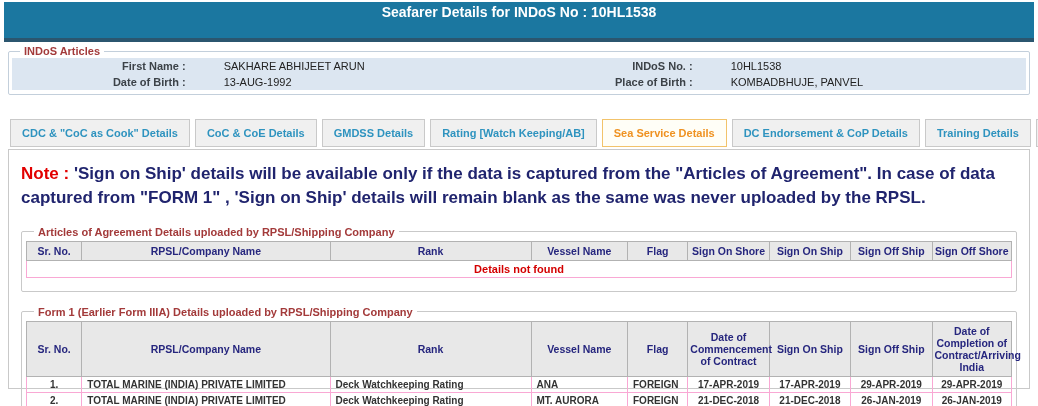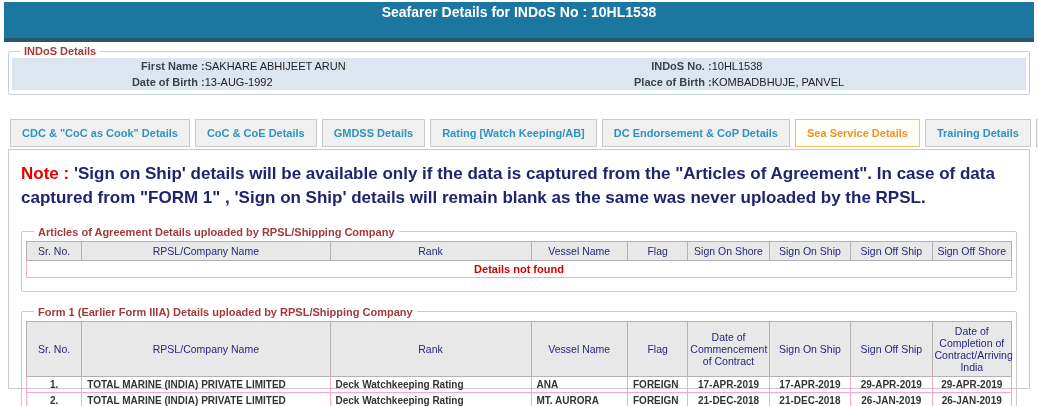--- a/index.html
+++ b/index.html
@@ -19,21 +19,21 @@
   }
   
   fieldset { border:1px solid #c3cfdb; border-radius:2px; }
   fieldset.indos-fs { margin:3px 8px 0 8px; padding:1px 3px 4px 3px; }
   legend {
     color:#a33a3a; font-weight:bold; font-size:11px;
     padding:0 4px; margin-left:8px;
   }
   .indos-table { width:100%; border-collapse:collapse; font-size:11px; }
   .indos-table tr.alt { background:#dce6f1; }
-  .indos-table td { padding:2px 0; height:15px; }
+  .indos-table td { padding:2px 19px; height:15px; }
   .indos-table td.lbl {
     width:19%; text-align:right; font-weight:bold; color:#3c4248; white-space:nowrap;
   }
   .indos-table td.val { width:31%; text-align:left; color:#222; }
   
   .tabs { margin:24px 8px 0 10px; display:flex; gap:5px; }
   .tab {
     background:#f0f0f0; border:1px solid #c9c9c9;
     color:#2e93bf; font-weight:bold; font-size:11px;
     padding:7px 11px 7px 11px; white-space:nowrap; cursor:pointer;
@@ -48,21 +48,21 @@
   }
   .note {
     font-size:17px; font-weight:bold; color:#20246e;
     margin:4px 2px 16px 2px; line-height:1.4;
   }
   .note .prefix { color:#e20000; }
   fieldset.tbl-fs { border:1px solid #c9c9c9; margin:0 2px 14px 2px; padding:3px 4px 13px 4px; }
   table.data { width:100%; border-collapse:collapse; table-layout:fixed; }
   table.data th {
     background:#e8e8e8; color:#26267e; border:1px solid #b2b2b2;
-    font-size:10.5px; font-weight:normal; padding:3px 2px; 
+    font-size:10.5px; font-weight:bold; padding:3px 2px; 
   }
   table.data td {
     border:1px solid #f9a8d4; padding:2px 5px;
     font-weight:bold; color:#333; font-size:10px; height:15px;
     overflow:hidden; white-space:nowrap;
   }
   td.c { text-align:center; }
   tr.empty-row td { color:#d40000; text-align:center; font-size:11px; padding:2px 0; }
   col.c-sr    { width:55px; }
   col.c-comp  { width:247px; }
@@ -73,21 +73,21 @@
   col.c-d2    { width:81px; }
   col.c-d3    { width:81px; }
   col.c-d4    { width:79px; }
 </style>
 </head>
 <body>
 
 <div class="header-bar">Seafarer Details for INDoS No : 10HL1538</div>
 
 <fieldset class="indos-fs">
-  <legend>INDoS Details</legend>
+  <legend>INDoS Articles</legend>
   <table class="indos-table">
     <tbody>
         <tr class="alt">
       <td class="lbl">First Name :</td>
       <td class="val">SAKHARE ABHIJEET ARUN</td>
       <td class="lbl">INDoS No. :</td>
       <td class="val">10HL1538</td>
     </tr>
     <tr class="alt">
       <td class="lbl">Date of Birth :</td>
@@ -97,22 +97,22 @@
     </tr>
   </tbody>
     </table>
 </fieldset>
 
 <div class="tabs">
   <div class="tab">CDC &amp; "CoC as Cook" Details</div>
   <div class="tab">CoC &amp; CoE Details</div>
   <div class="tab">GMDSS Details</div>
   <div class="tab">Rating [Watch Keeping/AB]</div>
+  <div class="tab active">Sea Service Details</div>
   <div class="tab">DC Endorsement &amp; CoP Details</div>
-  <div class="tab active">Sea Service Details</div>
   <div class="tab">Training Details</div>
   <div class="tab">Medical Fitness Certificate</div>
 </div>
 
 <div class="panel">
 
   <div class="note"><span class="prefix">Note :</span><span> 'Sign on Ship' details will be available only if the data is captured from the "Articles of Agreement". In case of data captured from "FORM 1" , 'Sign on Ship' details will remain blank as the same was never uploaded by the RPSL.</span></div>
 
   <fieldset class="tbl-fs">
     <legend>Articles of Agreement Details uploaded by RPSL/Shipping Company</legend>

